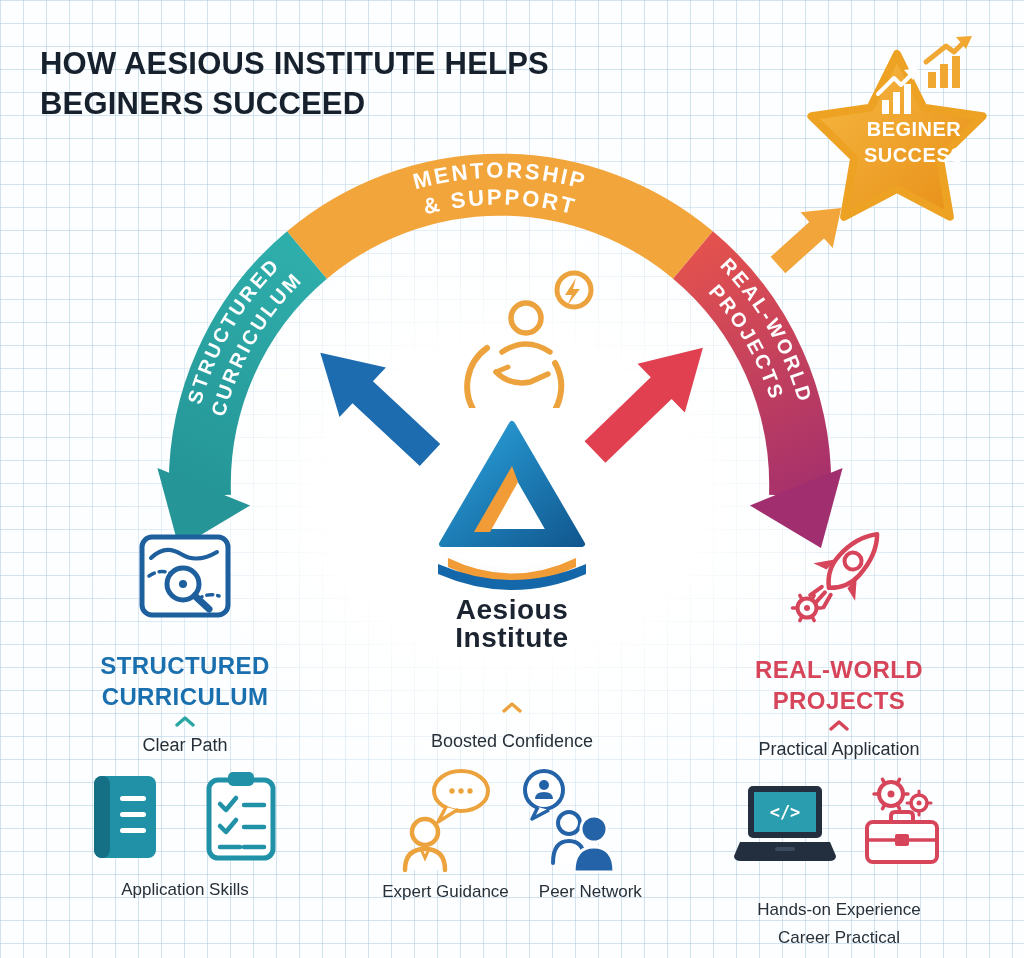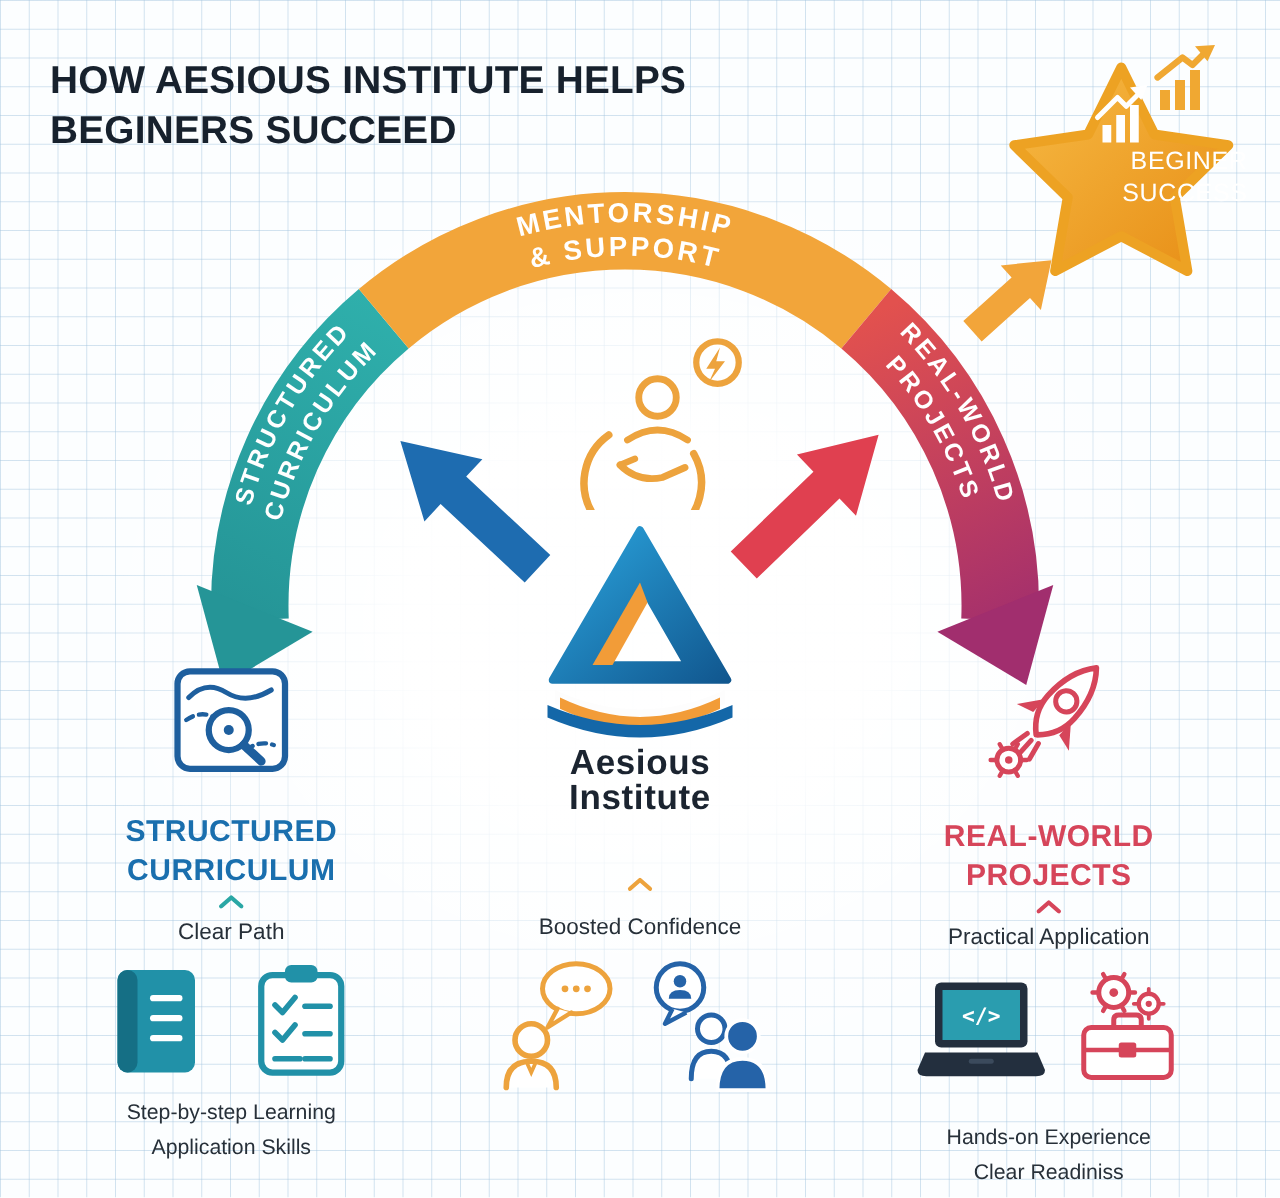--- a/index.html
+++ b/index.html
@@ -9,21 +9,21 @@
       linear-gradient(90deg,rgba(167,199,224,.5) 1px,transparent 1px);
     background-size:23px 23px}
   .glow{position:absolute;inset:0;pointer-events:none;
     background:radial-gradient(ellipse 56% 50% at 50% 52%,rgba(255,255,255,.97) 32%,rgba(255,255,255,0) 80%)}
   .title{position:absolute;left:40px;top:44px;font-size:31px;font-weight:800;color:#17212d;line-height:1.3;letter-spacing:.2px}
   .svg-layer{position:absolute;left:0;top:0}
   .arc-label{fill:#fff;font-weight:bold;letter-spacing:2.5px}
   .arc-label-side{font-size:20px}
   .arc-label-top{font-size:22px}
   .star-wrap{position:absolute;left:798px;top:32px;width:200px;height:210px}
-  .star-label{position:absolute;left:0;top:84px;width:100%;text-align:right;color:#fff;font-weight:400;font-size:20px;letter-spacing:.5px;line-height:1.3}
+  .star-label{position:absolute;left:16px;top:84px;width:100%;text-align:center;color:#fff;font-weight:700;font-size:20px;letter-spacing:.5px;line-height:1.3}
   .mentor{position:absolute;left:452px;top:258px}
   .logo{position:absolute;left:424px;top:420px}
   .brand{position:absolute;left:337px;top:596px;width:350px;text-align:center;font-size:28px;font-weight:800;color:#1b2430;line-height:1.0;letter-spacing:.5px}
   .col{position:absolute;display:flex;flex-direction:column;align-items:center;text-align:center}
   .col-left{left:58px;top:528px;width:254px}
   .col-center{left:377px;top:702px;width:270px}
   .col-right{left:706px;top:520px;width:266px}
   .heading{font-size:24px;font-weight:800;line-height:1.3;letter-spacing:.4px}
   .heading-blue{color:#1a6fae;margin-top:26px}
   .heading-red{color:#d6455a;margin-top:22px}
@@ -191,21 +191,20 @@
         <rect x="24" y="2" width="26" height="14" rx="5" fill="#2191a8"></rect>
         <polyline points="16,34 22,40 32,28" fill="none" stroke="#2191a8" stroke-width="4.5" stroke-linecap="round" stroke-linejoin="round"></polyline>
         <line x1="40" y1="35" x2="60" y2="35" stroke="#2191a8" stroke-width="4.5" stroke-linecap="round"></line>
         <polyline points="16,56 22,62 32,50" fill="none" stroke="#2191a8" stroke-width="4.5" stroke-linecap="round" stroke-linejoin="round"></polyline>
         <line x1="40" y1="57" x2="60" y2="57" stroke="#2191a8" stroke-width="4.5" stroke-linecap="round"></line>
         <line x1="16" y1="77" x2="36" y2="77" stroke="#2191a8" stroke-width="4.5" stroke-linecap="round"></line>
         <line x1="40" y1="77" x2="60" y2="77" stroke="#2191a8" stroke-width="4.5" stroke-linecap="round"></line>
       </svg>
     </div>
     <div class="features">
-      <div>Step-by-step Learning</div>
       <div>Application Skills</div>
     </div>
   </div>
 
   <div class="col col-center">
     <div class="caret" style="margin-top:0">
       <svg width="20" height="11" viewBox="0 0 20 11">
         <polyline points="2,9 10,2 18,9" fill="none" stroke="#eda33d" stroke-width="3.4" stroke-linecap="round" stroke-linejoin="round"></polyline>
       </svg>
     </div>
@@ -225,20 +224,24 @@
         <circle cx="27" cy="24" r="19" fill="#fff" stroke="#2563a8" stroke-width="4"></circle>
         <path d="M21 41 L15 53 L32 44" fill="#fff" stroke="#2563a8" stroke-width="3.5" stroke-linejoin="round"></path>
         <circle cx="27" cy="19" r="5" fill="#2563a8"></circle>
         <path d="M18 33 Q18 26 27 26 Q36 26 36 33 Z" fill="#2563a8"></path>
         <circle cx="52" cy="57" r="11" fill="#fff" stroke="#2563a8" stroke-width="4"></circle>
         <path d="M36 97 Q36 75 52 75 Q68 75 68 97" fill="#fff" stroke="#2563a8" stroke-width="4" stroke-linecap="round"></path>
         <circle cx="77" cy="63" r="13" fill="#2563a8" stroke="#fff" stroke-width="3"></circle>
         <path d="M57 106 Q57 81 77 81 Q97 81 97 106 Z" fill="#2563a8" stroke="#fff" stroke-width="3"></path>
       </svg>
     </div>
+    <div class="label-row">
+      <span>Expert Guidance</span>
+      <span>Peer Network</span>
+    </div>
   </div>
 
   <div class="col col-right">
     <svg width="104" height="112" viewBox="0 0 104 112">
       <g transform="rotate(42 58 50)">
         <path d="M58 2 Q72 18 72 44 Q72 62 58 74 Q44 62 44 44 Q44 18 58 2 Z" fill="#fff" stroke="#d6455a" stroke-width="4.5" stroke-linejoin="round"></path>
         <circle cx="58" cy="38" r="8.5" fill="#fff" stroke="#d6455a" stroke-width="4"></circle>
         <path d="M44 48 L30 66 L44 62 Z" fill="#d6455a"></path>
         <path d="M72 48 L86 66 L72 62 Z" fill="#d6455a"></path>
         <path d="M52 78 L49 92 M58 80 L58 98 M64 78 L67 92" fill="none" stroke="#d6455a" stroke-width="4" stroke-linecap="round"></path>
@@ -275,16 +278,16 @@
         <path d="M60 37 V41 M60 21 V17 M68 29 H72 M52 29 H48" stroke="#d6455a" stroke-width="3" stroke-linecap="round"></path>
         <circle cx="60" cy="29" r="2.5" fill="#d6455a"></circle>
         <path d="M32 48 V42 Q32 38 36 38 H50 Q54 38 54 42 V48" fill="none" stroke="#d6455a" stroke-width="4"></path>
         <rect x="8" y="48" width="70" height="40" rx="6" fill="#fff" stroke="#d6455a" stroke-width="4"></rect>
         <line x1="8" y1="66" x2="78" y2="66" stroke="#d6455a" stroke-width="3.5"></line>
         <rect x="36" y="60" width="14" height="12" rx="2" fill="#d6455a"></rect>
       </svg>
     </div>
     <div class="features" style="margin-top:28px">
       <div>Hands-on Experience</div>
-      <div>Clear Readiniss</div>
+      <div>Career Practical</div>
     </div>
   </div>
 </div>
 
 </body></html>

